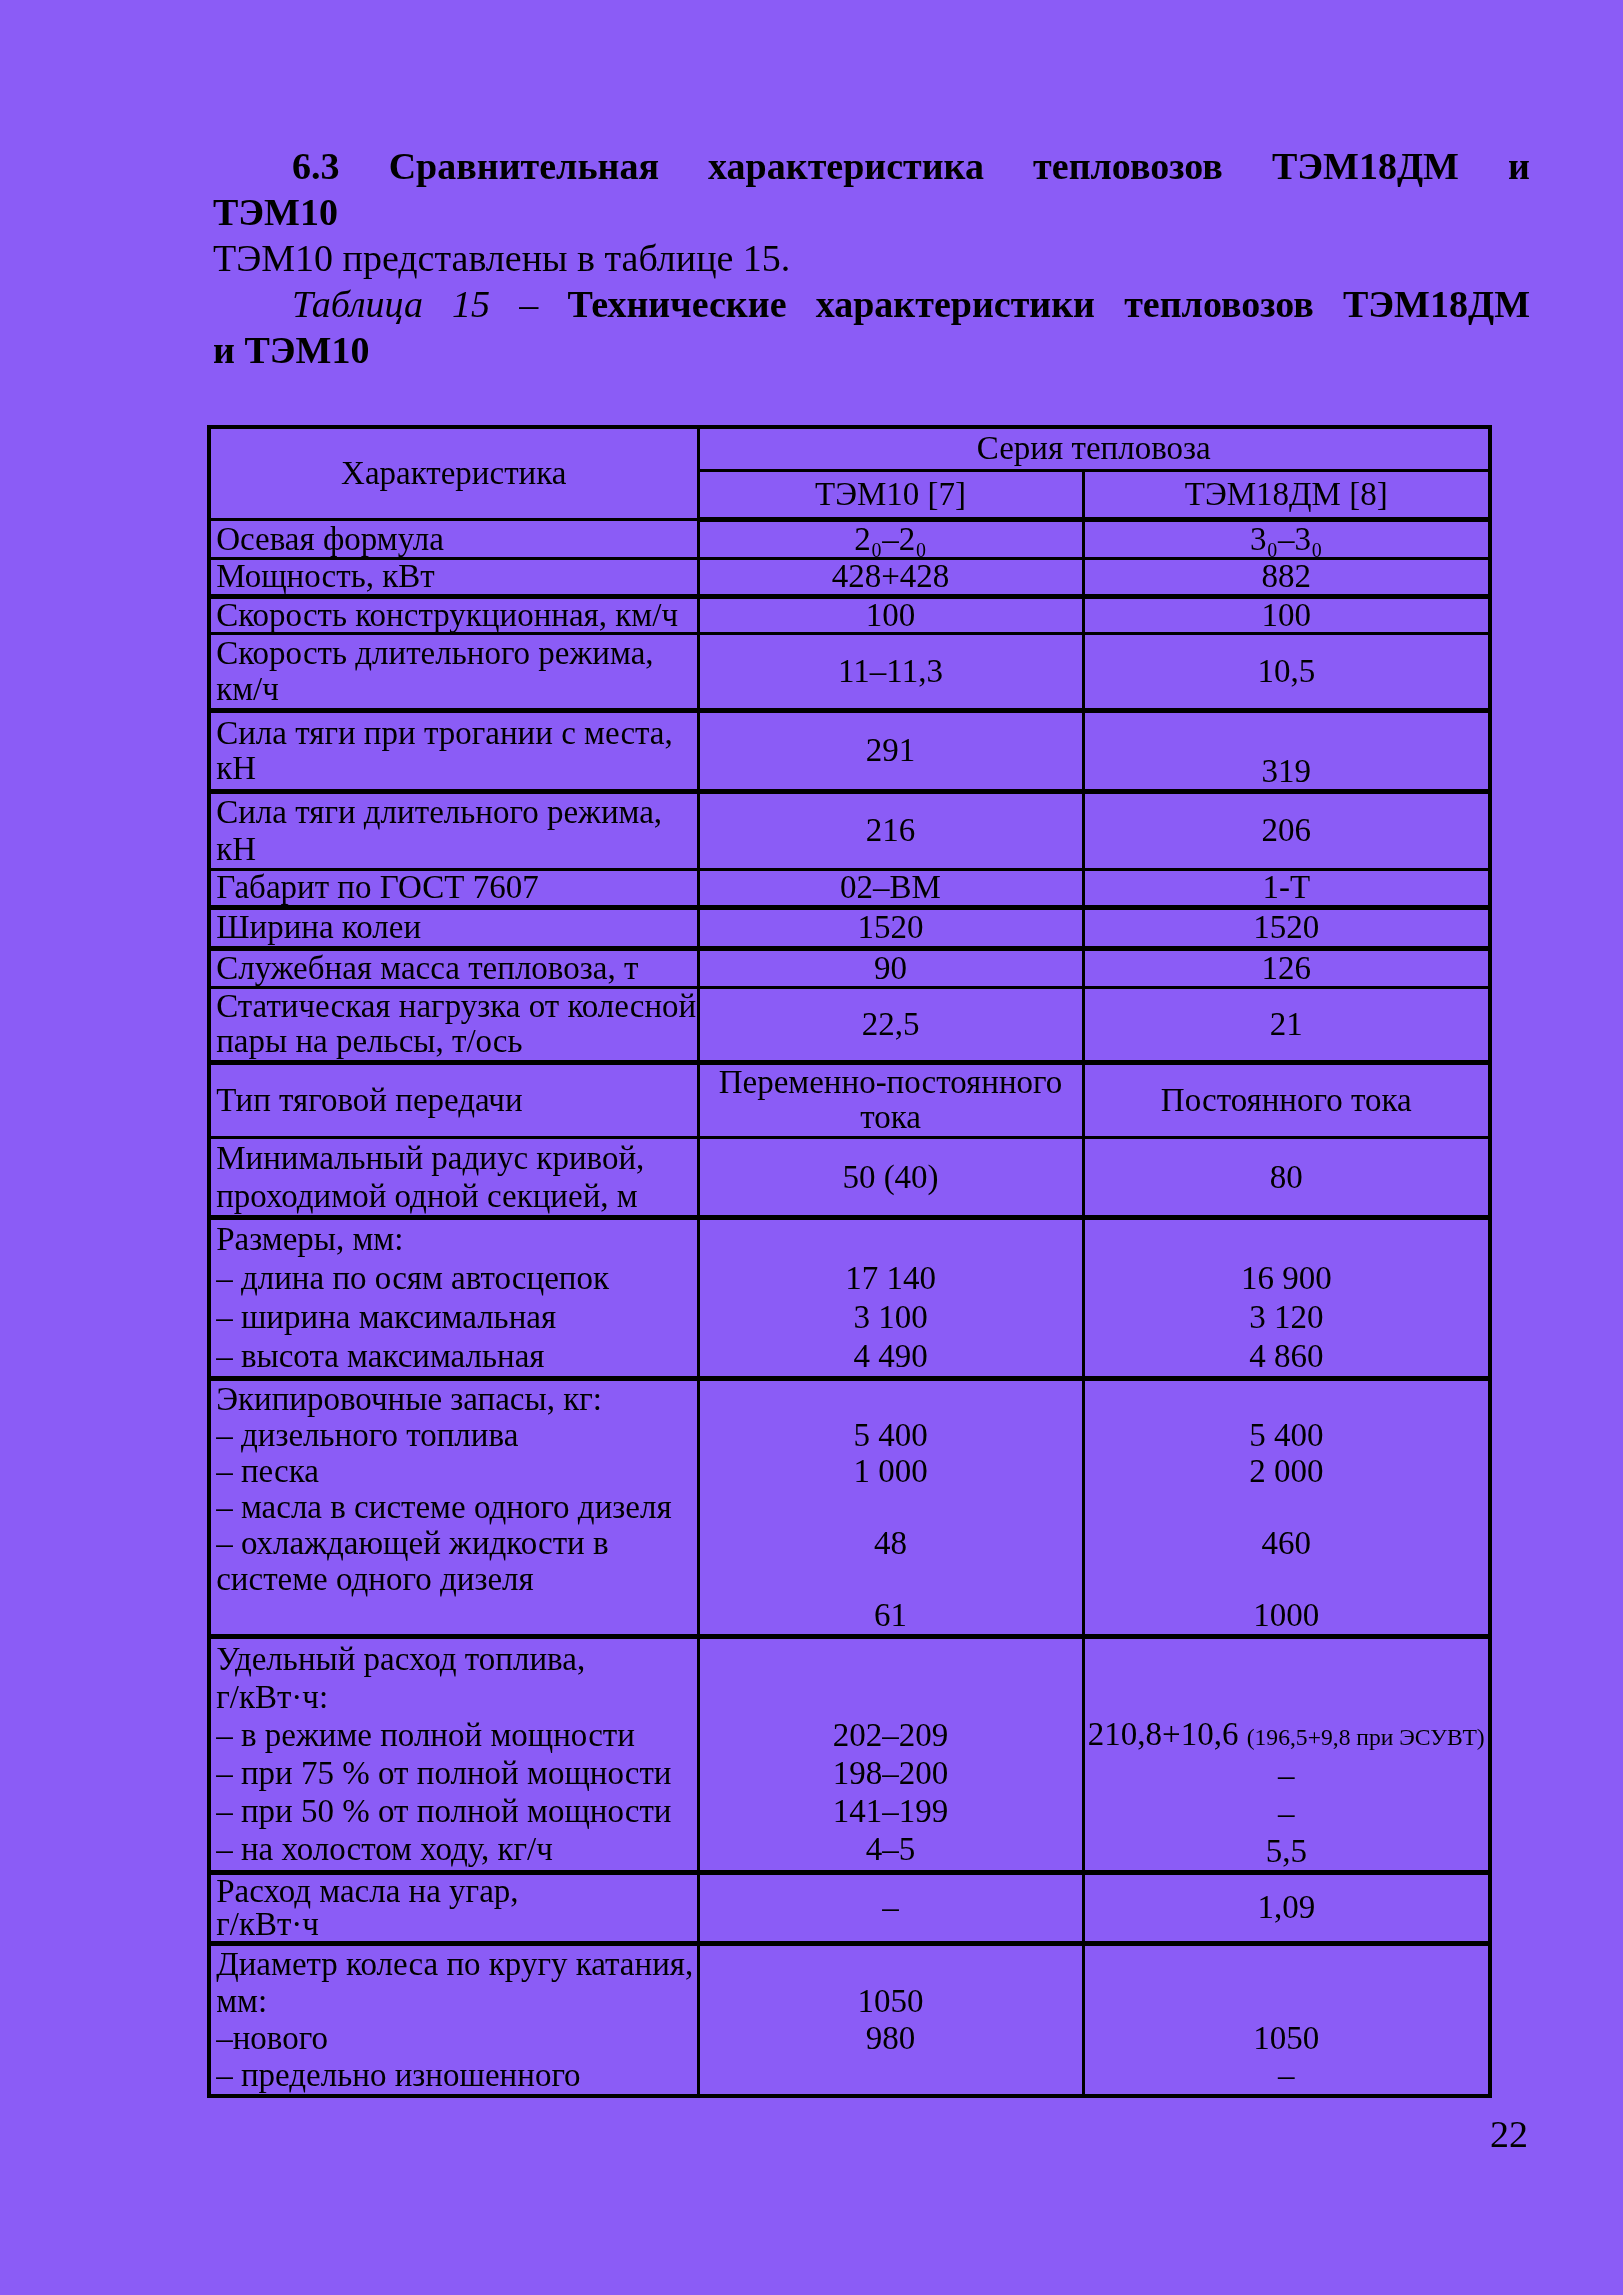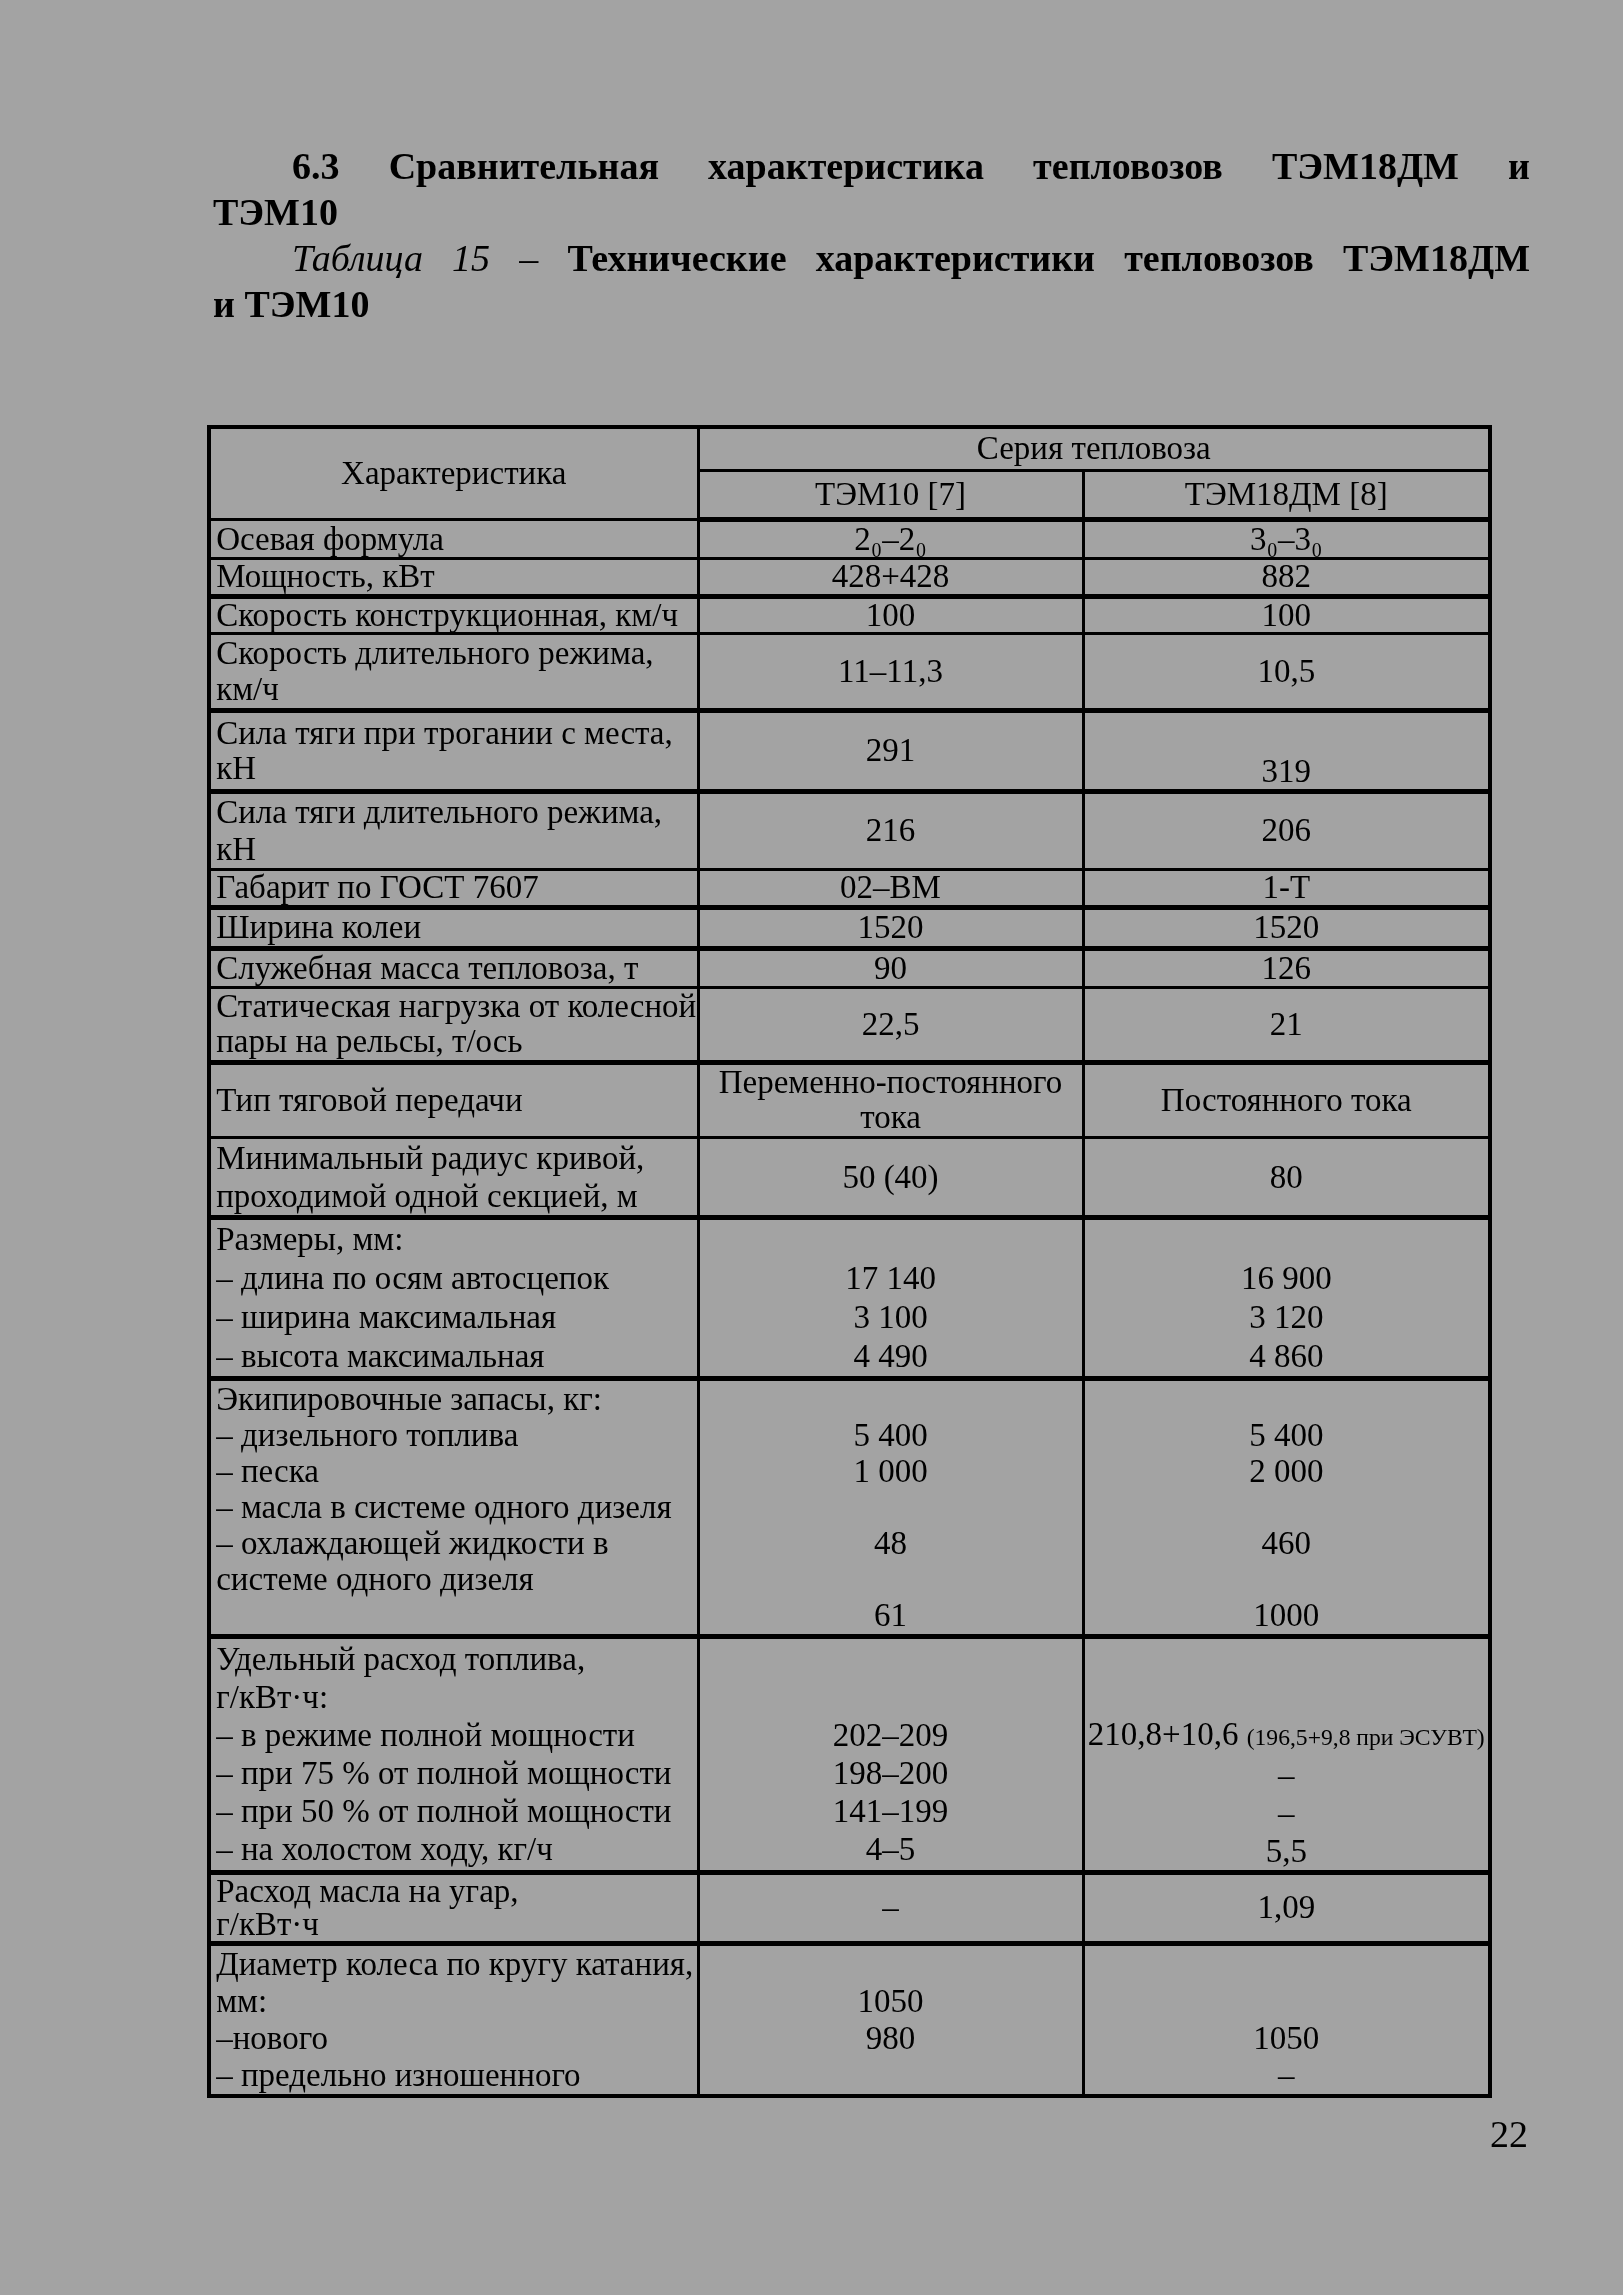--- a/index.html
+++ b/index.html
@@ -1,19 +1,19 @@
 <!DOCTYPE html>
 <html style="font-size:10.5px"><head>
 <meta charset="utf-8">
 <style>
   html,body{margin:0;padding:0;background:#777;}
   .page{
     position:relative;
     width:1623px;height:2295px;
-    background:#a3a3a3;
+    background:#8b5cf6;
     font-family:"Liberation Serif","DejaVu Serif",serif;
     color:#000;
     overflow:hidden;
   }
   
   .textblock{
     position:absolute;left:213px;top:143px;width:1317px;
     font-size:38px;line-height:46px;
   }
   .tl{min-height:46px;}
@@ -51,20 +51,21 @@
   }
 </style>
 </head>
 <body>
 
 <div class="page">
 
   <div class="textblock">
     <div class="tl jline bold ind">6.3 Сравнительная характеристика тепловозов ТЭМ18ДМ и</div>
     <div class="tl bold">ТЭМ10</div>
+    <div class="tl">ТЭМ10 представлены в таблице 15.</div>
     <div class="tl jline ind"><span class="ital">Таблица 15</span><span> – </span><span class="bold">Технические характеристики тепловозов ТЭМ18ДМ</span></div>
     <div class="tl bold">и ТЭМ10</div>
   </div>
 
   <table class="spec">
     <colgroup>
       <col style="width:489px">
       <col style="width:385px">
       <col style="width:407px">
     </colgroup>

